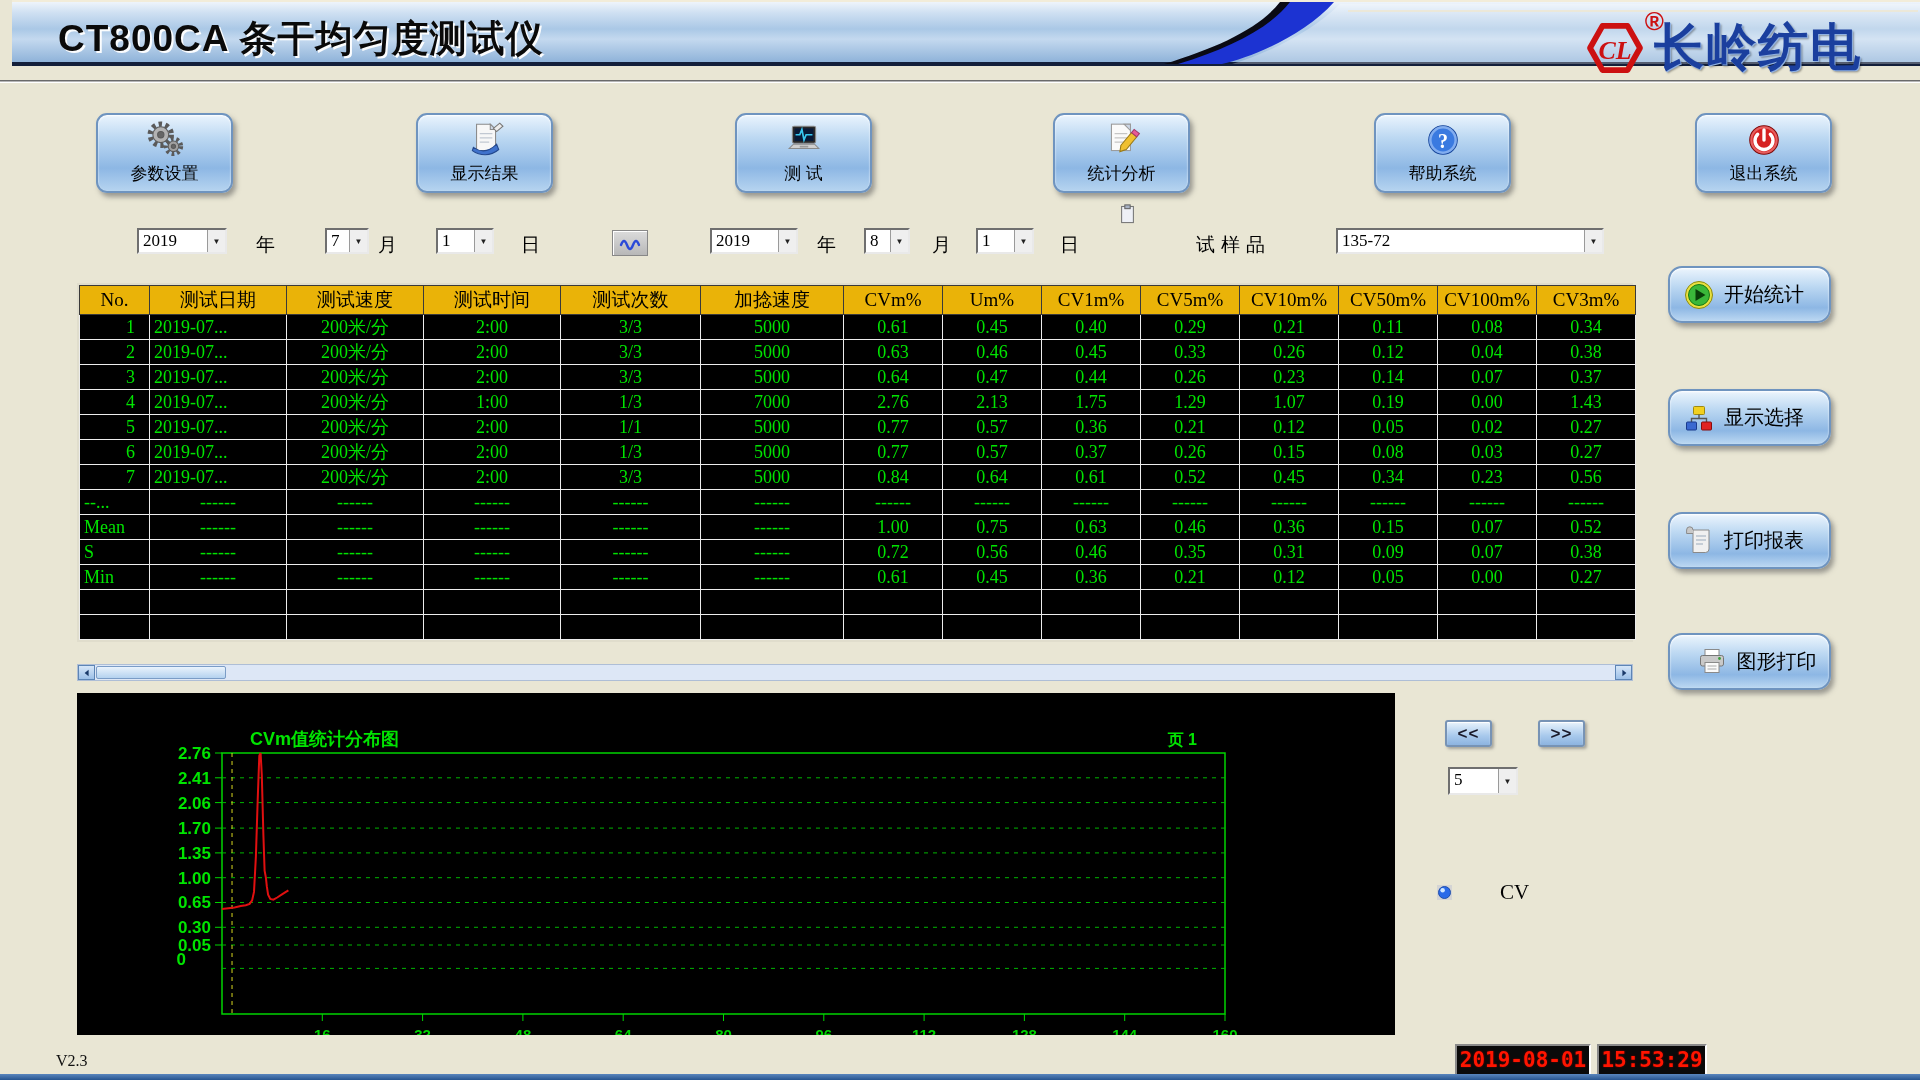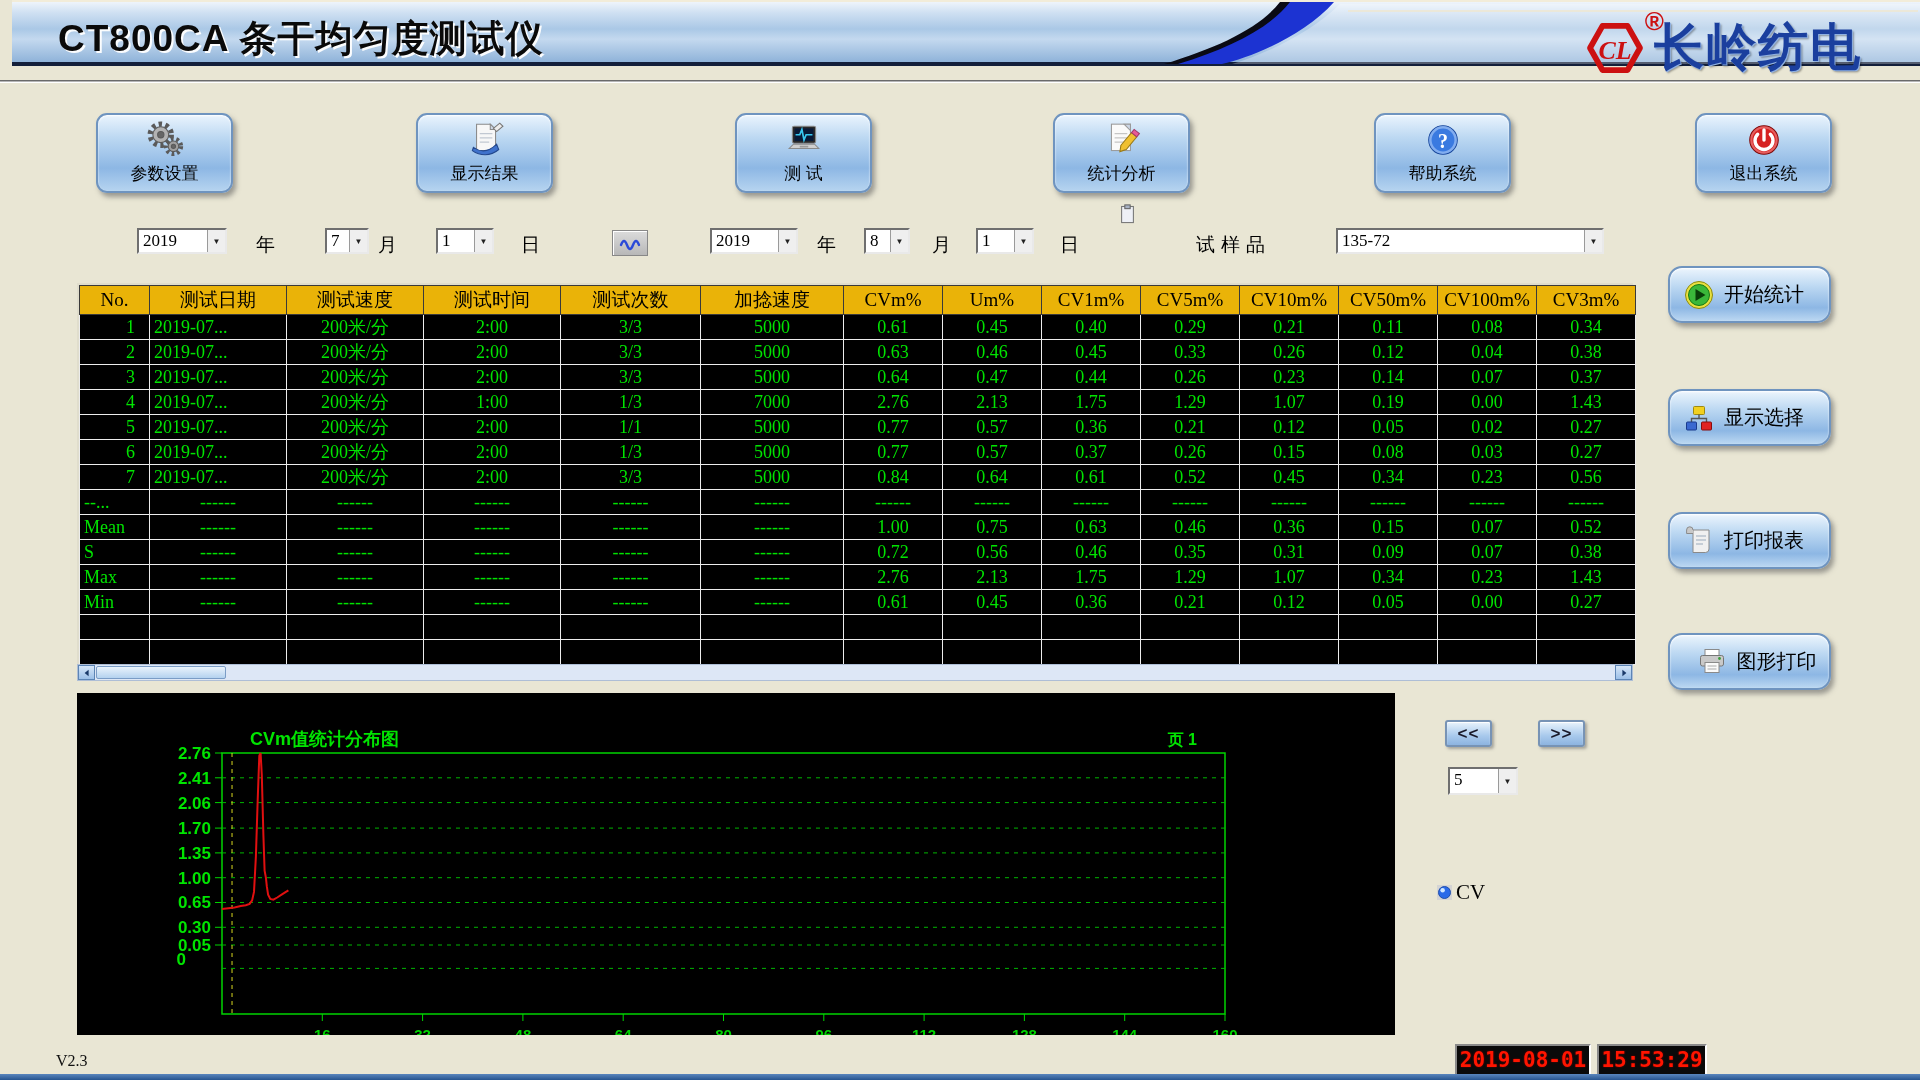--- a/index.html
+++ b/index.html
@@ -75,21 +75,21 @@
     border:2px solid #6f94bf;box-shadow:3px 4px 5px rgba(90,90,90,.55), inset 0 1px 2px #fff;
     display:flex;align-items:center;justify-content:flex-start;gap:10px;padding-left:14px;box-sizing:border-box;
   }
   .sbtn2 .sicon{width:30px;height:30px;display:block;}
   .sbtn2 .slabel{font-size:20px;color:#000;white-space:nowrap;}
   .pagebtn{position:absolute;width:47px;height:27px;cursor:pointer;
     background:linear-gradient(180deg,#e8f3fc,#a8c9ec 60%,#8db4e0);border:2px solid #7793b5;border-radius:3px;
     box-shadow:2px 2px 3px rgba(100,100,100,.5), inset 0 1px 1px #fff;
     display:flex;align-items:center;justify-content:center;font-size:17px;font-weight:bold;color:#1a1a2a;box-sizing:border-box;letter-spacing:1px;}
   .cvrow{position:absolute;left:1437px;top:880px;display:flex;align-items:center;gap:4px;}
-  .cvlabel{font-size:21px;color:#000;font-family:"Liberation Serif","DejaVu Serif",serif;}
+  .cvlabel{font-size:21px;color:#000;font-family:"Liberation Serif","DejaVu Serif",serif;margin-left:44px;}
   
   .clockpanel{
     position:absolute;top:1044px;height:32px;background:#0a0a0a;color:#ff1500;
     font-family:"DejaVu Sans Mono",monospace;font-weight:bold;font-size:21px;
     display:flex;align-items:center;justify-content:center;
     border:2px solid;border-color:#8a8a8a #ffffff #ffffff #8a8a8a;box-sizing:border-box;
     text-shadow:0 0 2px #7a0000;letter-spacing:0px;
   }
   .version{position:absolute;left:56px;top:1052px;font-size:16px;color:#111;font-family:"Liberation Serif","DejaVu Serif",serif;}
   .bottomstrip{position:absolute;left:0;top:1074px;width:1920px;height:6px;
@@ -426,36 +426,20 @@
           <td>------</td>
           <td>------</td>
           <td>0.72</td>
           <td>0.56</td>
           <td>0.46</td>
           <td>0.35</td>
           <td>0.31</td>
           <td>0.09</td>
           <td>0.07</td>
           <td>0.38</td>
-        </tr>
-        <tr>
-          <td class="al">Max</td>
-          <td>------</td>
-          <td>------</td>
-          <td>------</td>
-          <td>------</td>
-          <td>------</td>
-          <td>2.76</td>
-          <td>2.13</td>
-          <td>1.75</td>
-          <td>1.29</td>
-          <td>1.07</td>
-          <td>0.34</td>
-          <td>0.23</td>
-          <td>1.43</td>
         </tr>
         <tr>
           <td class="al">Min</td>
           <td>------</td>
           <td>------</td>
           <td>------</td>
           <td>------</td>
           <td>------</td>
           <td>0.61</td>
           <td>0.45</td>

